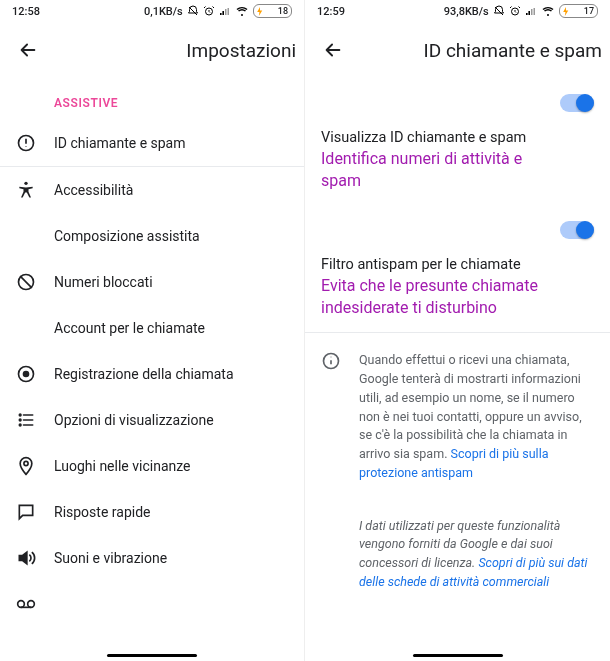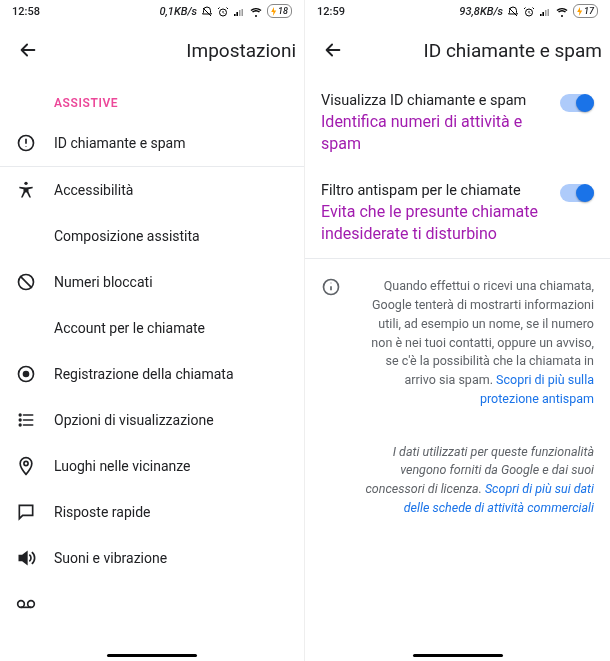--- a/index.html
+++ b/index.html
@@ -1,45 +1,45 @@
 <!DOCTYPE html>
 <html><head>
 <meta charset="utf-8">
 <style>
 * { margin: 0; padding: 0; box-sizing: border-box; }
 body { font-family: Roboto, -apple-system, "Segoe UI", sans-serif; background: #fff; color: #202124; }
 .container { display: flex; width: 610px; height: 661px; }
 .screen { width: 305px; height: 661px; background: #fff; position: relative; overflow: hidden; display: flex; flex-direction: column; }
 .screen.left { border-right: 1px solid #eee; }
 .statusbar { height: 22px; display: flex; align-items: center; justify-content: space-between; padding: 0 12px; font-size: 11px; font-weight: 500; }
-.statusbar .status-right { display: flex; align-items: flex-end; gap: 4px; font-style: italic; }
+.statusbar .status-right { display: flex; align-items: center; gap: 4px; }
 .statusbar svg { display: block; }
-.batt-pill { display: inline-flex; align-items: center; border: 1px solid #888; border-radius: 6px; padding: 0 3px; font-size: 9px; gap: 1px; line-height: 12px; }
+.batt-pill { display: inline-flex; align-items: center; border: 1px solid #888; border-radius: 6px; padding: 0 3px; font-size: 9px; gap: 15px; line-height: 12px; }
 .appbar { height: 56px; display: flex; align-items: center; padding: 0 8px; justify-content: space-between; }
 .appbar .back { width: 40px; height: 40px; display: flex; align-items: center; justify-content: center; border: none; background: none; cursor: pointer; }
 .appbar h1 { font-size: 19px; font-weight: 400; margin-left: 4px; }
 .content { flex: 1; overflow-y: auto; }
 .section-header { font-size: 12px; font-weight: 600; color: #ec4899; letter-spacing: .6px; padding: 18px 20px 10px 54px; }
 .divider { height: 1px; background: #e8eaed; margin: 0; }
 .list-item { display: flex; align-items: center; min-height: 46px; padding: 6px 16px; cursor: pointer; }
 .list-item .icon-slot { width: 38px; display: flex; align-items: center; justify-content: flex-start; flex-shrink: 0; }
 .list-item .icon-slot svg { color: #202124; }
 .list-item .label { font-size: 14px; flex: 1; }
 .navbar { height: 12px; display: flex; align-items: center; justify-content: center; }
 .navbar .handle { width: 90px; height: 3px; background: #000; border-radius: 2px; }
 .setting-row { display: flex; align-items: flex-start; padding: 14px 16px; }
-.setting-row .text { flex: 1; padding-right: 14px; }
+.setting-row .text { flex: 1; padding-right: 14px; margin-top: 37px; }
 .setting-row .title { font-size: 14.5px; margin-bottom: 2px; }
 .setting-row .desc { font-size: 16px; color: #a21caf; line-height: 1.35; }
 .switch { position: relative; width: 34px; height: 18px; margin-top: 2px; flex-shrink: 0; }
 .switch .track { position: absolute; inset: 0; background: #aecbfa; border-radius: 10px; }
 .switch .thumb { position: absolute; width: 18px; height: 18px; background: #1a73e8; border-radius: 50%; right: 0; top: 0; box-shadow: 0 1px 2px rgba(0,0,0,.3); }
 .info-block { display: flex; padding: 18px 16px 16px 16px; }
 .info-block .icon-slot { width: 38px; flex-shrink: 0; display: flex; justify-content: flex-start; }
-.info-block .info-text { font-size: 12.5px; color: #5f6368; line-height: 1.5; text-align: right; }
+.info-block .info-text { font-size: 12.5px; color: #5f6368; line-height: 1.5; }
 .info-block .info-text p + p { margin-top: 34px; font-style: italic; }
 .info-block a { color: #1a73e8; text-decoration: none; }
 </style>
 </head>
 <body>
 
 <div class="container">
 
   <div class="screen left">
     <div class="statusbar">

